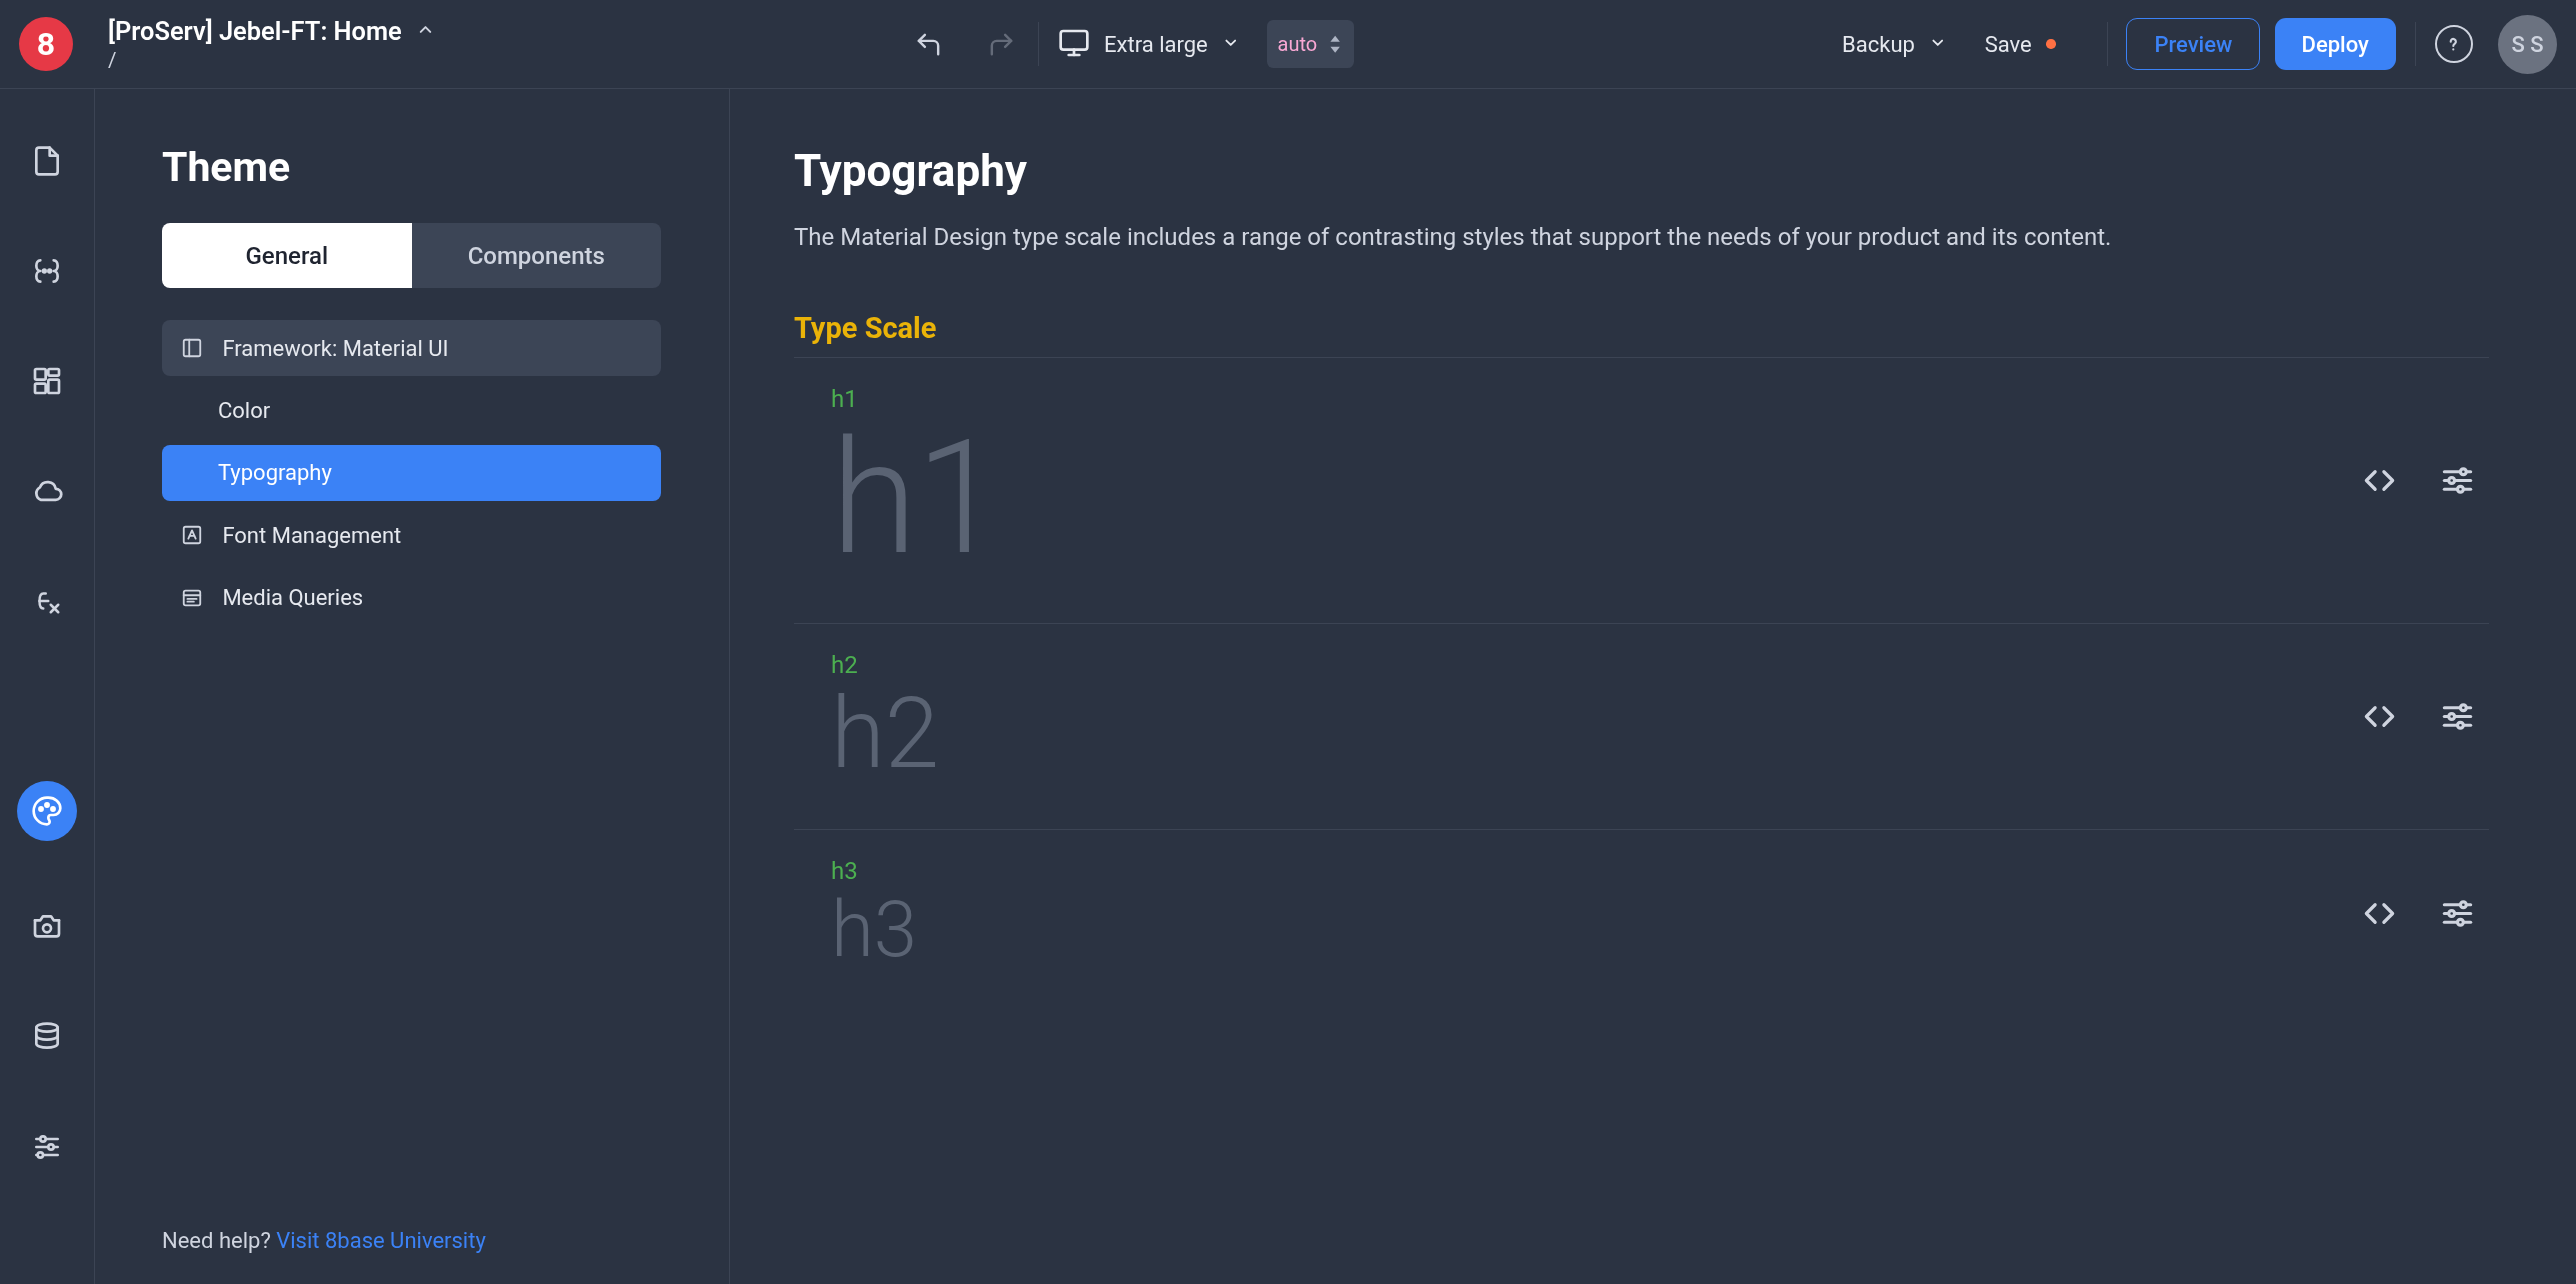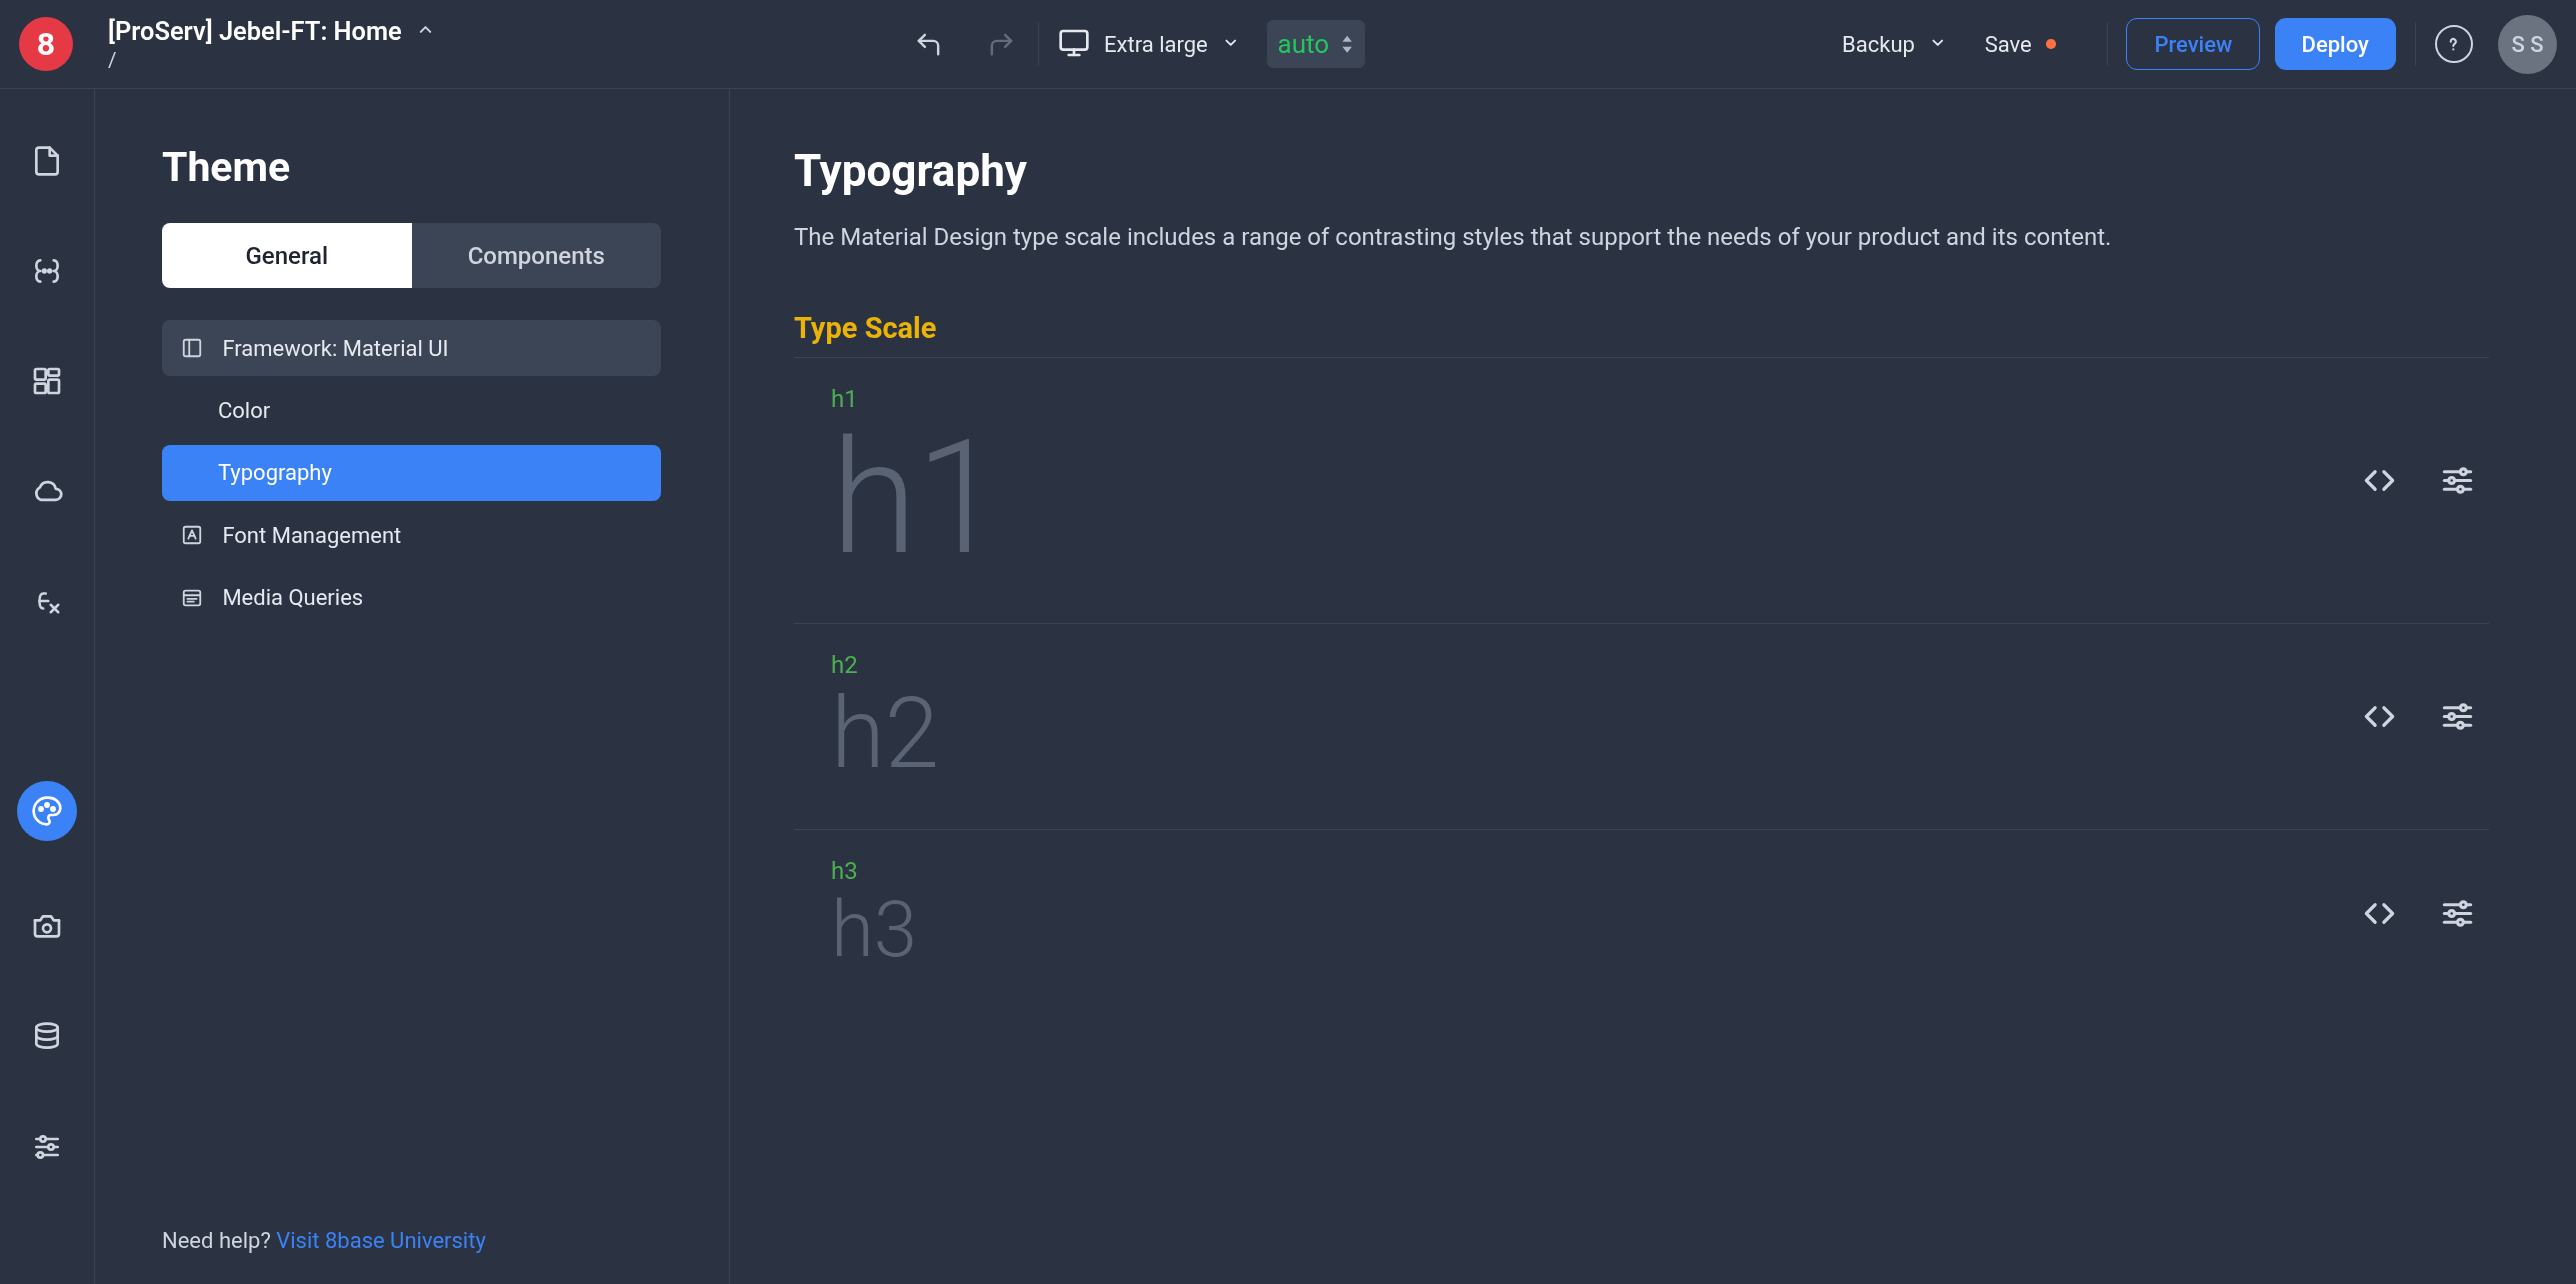--- a/index.html
+++ b/index.html
@@ -45,21 +45,21 @@
 .vdiv { width: 0.8px; height: 44px; background: #3c4454; margin: 0 19px; }
 
 .device-group { display: flex; align-items: center; gap: 14.3px; }
 .device-label { font-size: 22px; color: #e6e9ef; }
 .caret-small svg { width: 17.5px; height: 17.5px; }
 
 .zoom-box {
   background: #3c4556; border-radius: 6.4px; display: flex; align-items: center;
   padding: 6.4px 11px; gap: 11px; height: 48px;
 }
-.zoom-text { font-size: 26px; color: #22c55e; }
+.zoom-text { font-size: 20px; color: #f9a8d4; }
 .zoom-steppers { display: flex; flex-direction: column; gap: 1.6px; }
 .zoom-step svg { width: 14.3px; height: 9.5px; display:block; }
 .zoom-step { color: #aeb5c4; cursor: pointer; }
 
 .top-flex { flex: 1; }
 
 .save-group { display: flex; align-items: center; gap: 14.3px; }
 .save-label { font-size: 22px; color: #e6e9ef; }
 .dot-unsaved { width: 9.5px; height: 9.5px; border-radius: 50%; background: #ff7043; }
 

